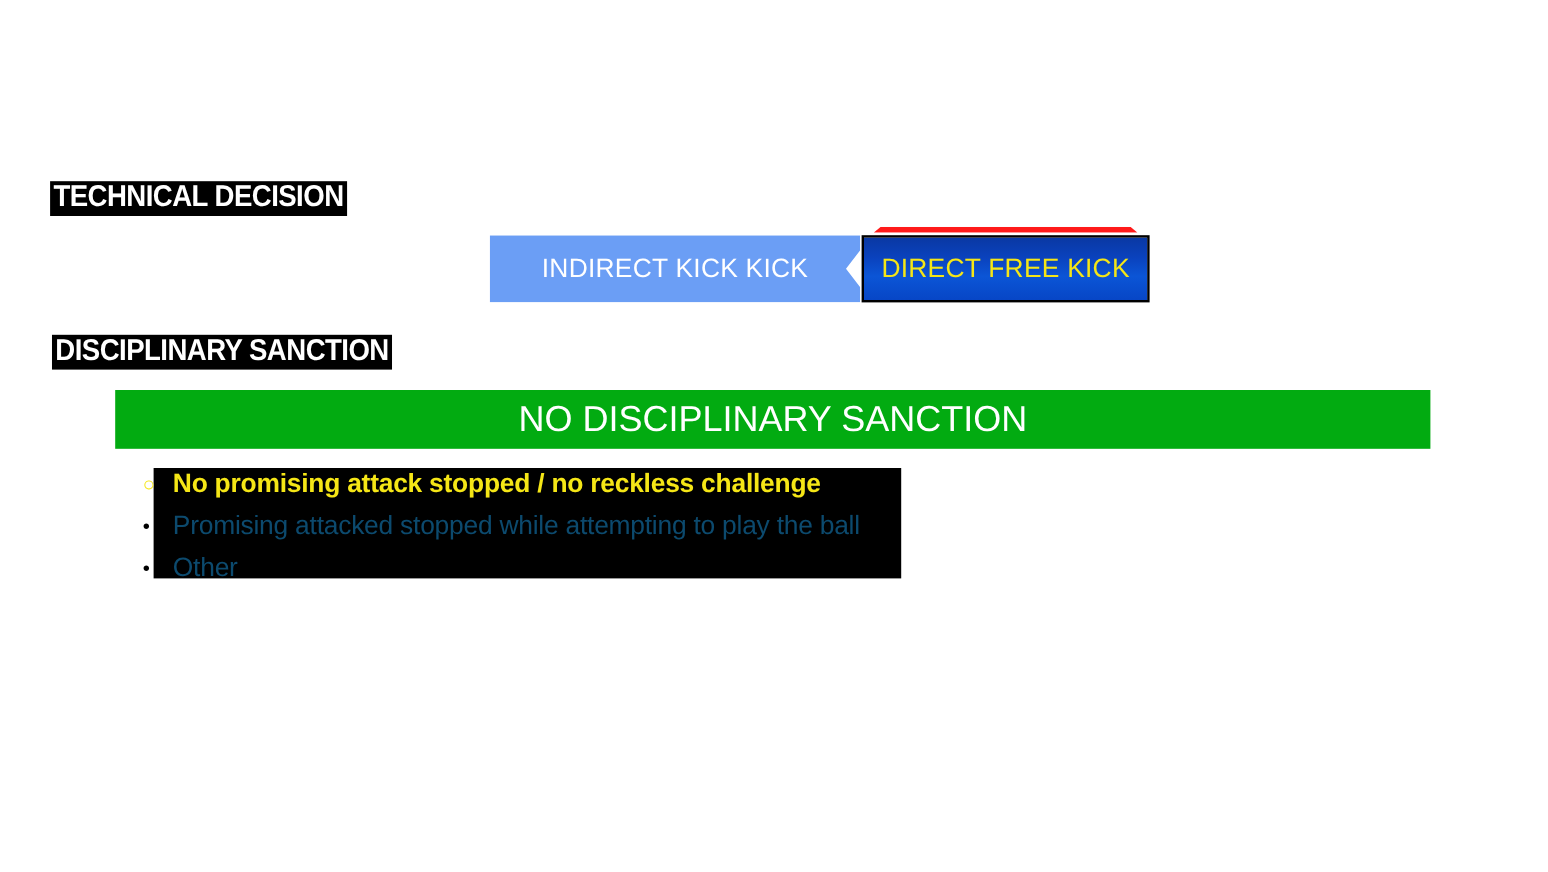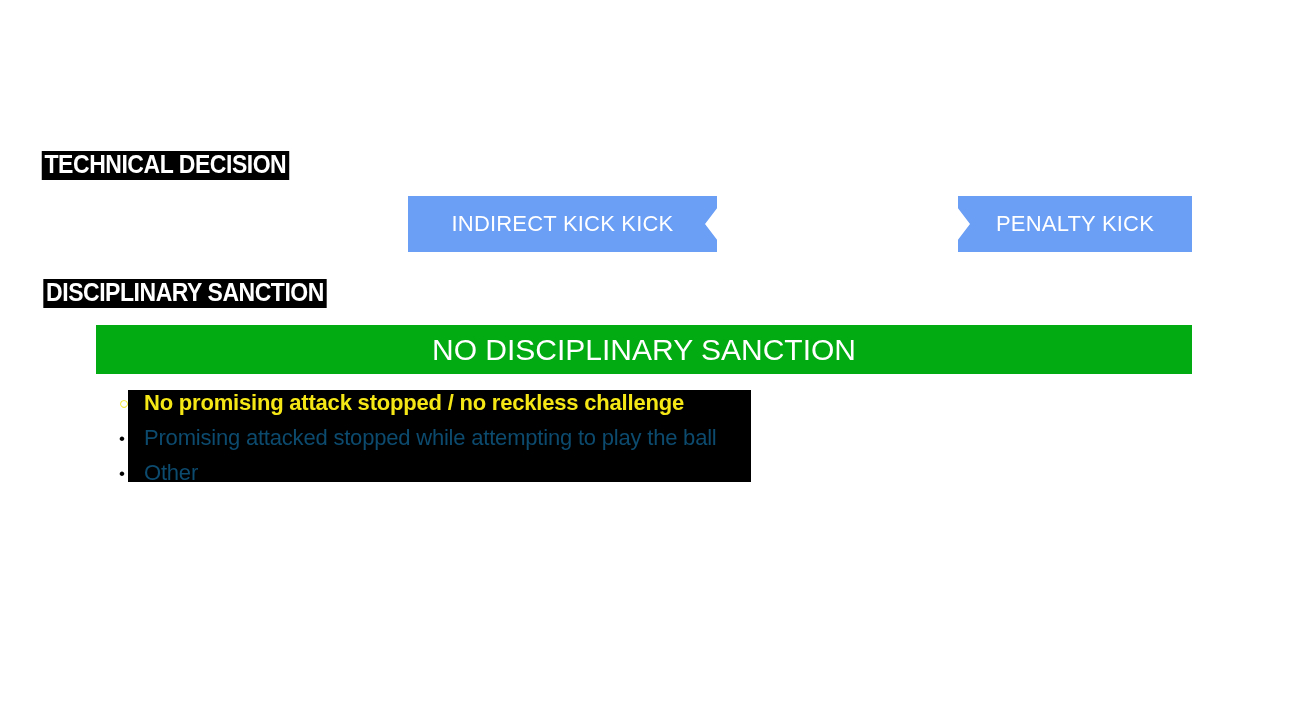--- a/index.html
+++ b/index.html
@@ -201,24 +201,27 @@
   <span class="heading-text">TECHNICAL DECISION</span>
 </div>
 
 <div id="technical-bar">
 
 
   <div id="seg-indirect" class="seg">
     <span>INDIRECT KICK KICK</span>
   </div>
 
-
-  <div id="seg-penalty" class="seg">
-    <span>PENALTY KICK</span>
+  <div id="seg-direct-wrap">
+    <div id="active-indicator"></div>
+    <div id="seg-direct">
+      <span>DIRECT FREE KICK</span>
+    </div>
   </div>
+
 
 </div>
 
 <div id="heading-disciplinary" class="section-heading">
   <span class="heading-text">DISCIPLINARY SANCTION</span>
 </div>
 
 <div id="sanction-bar">
   <span>NO DISCIPLINARY SANCTION</span>
 </div>

